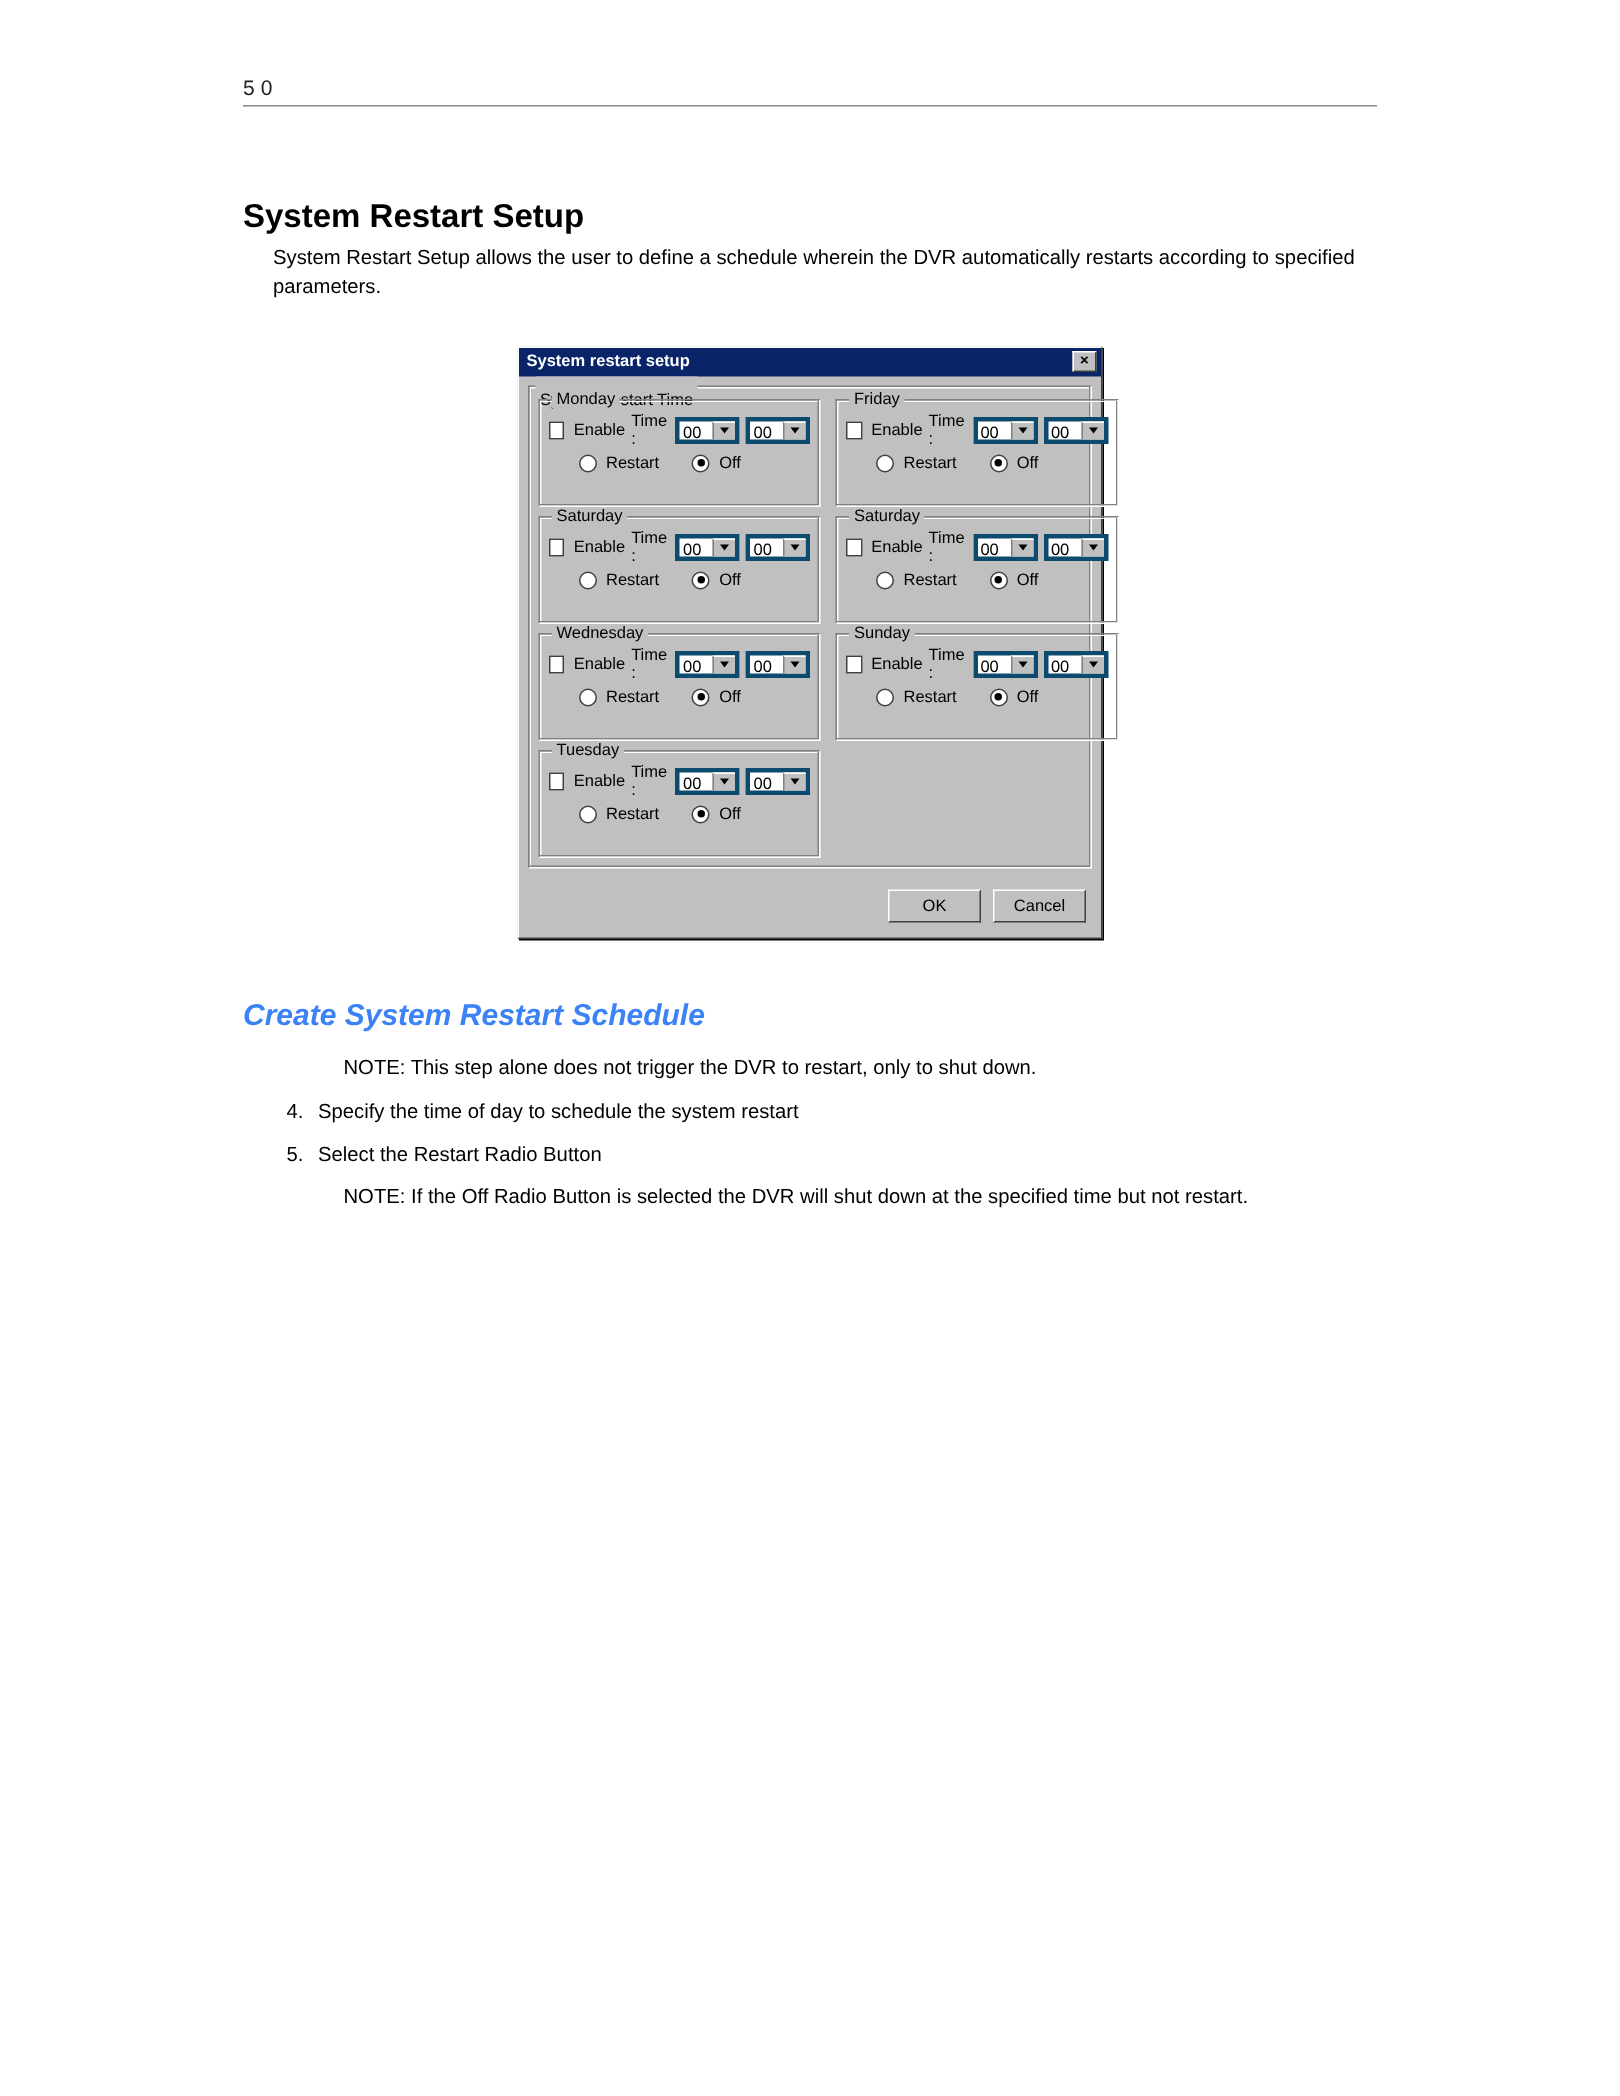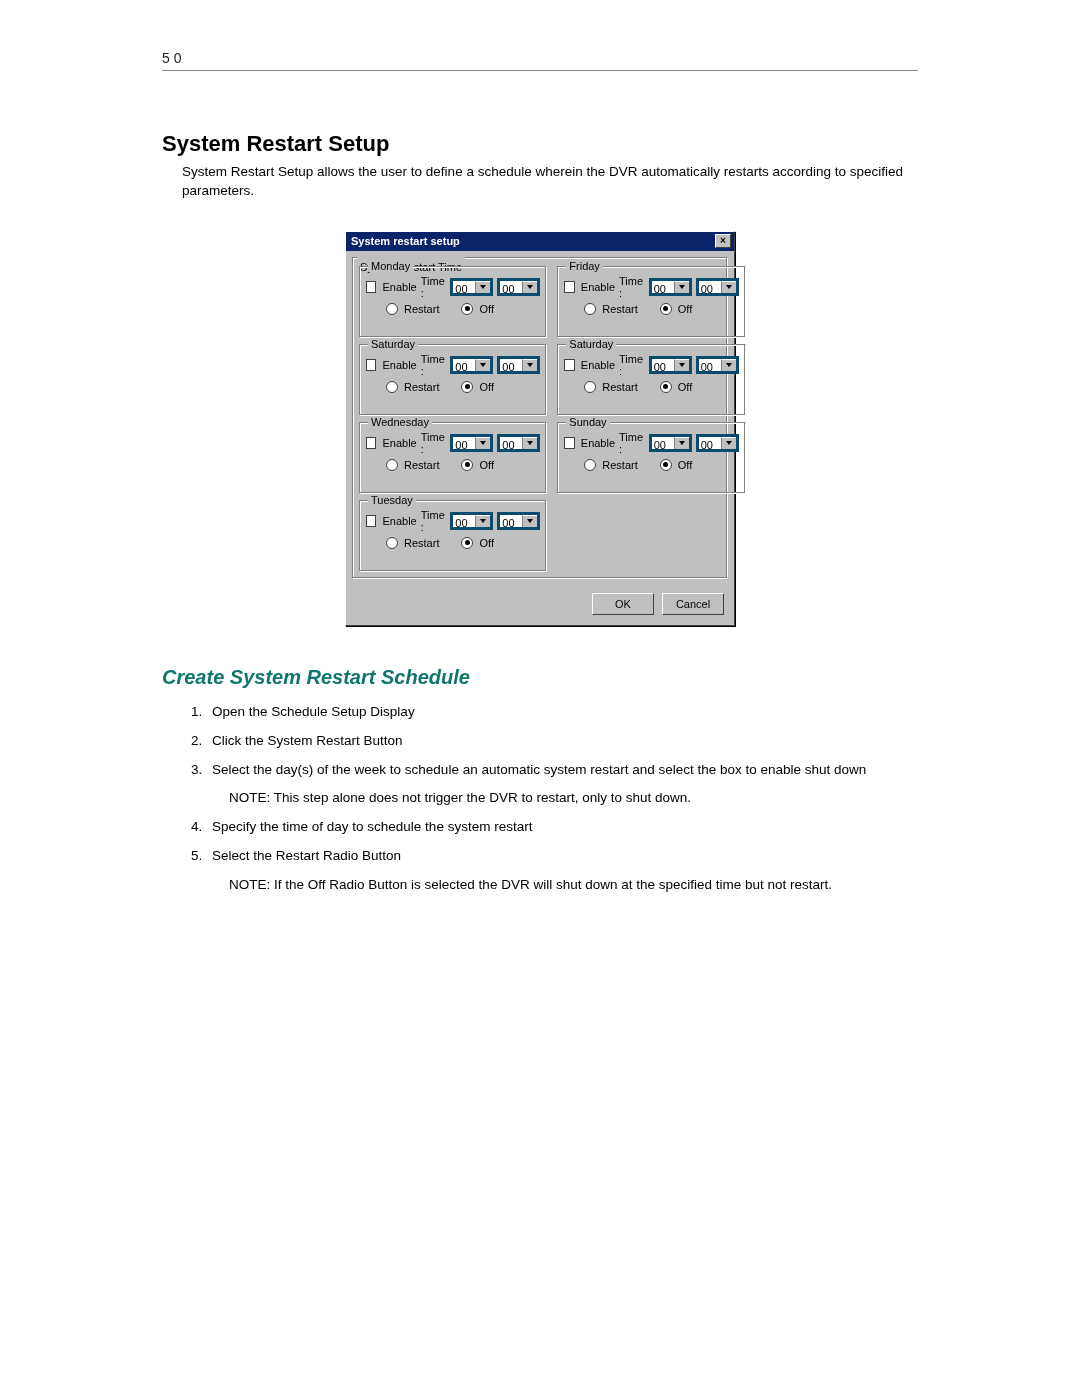--- a/index.html
+++ b/index.html
@@ -208,21 +208,21 @@
     font-size: 11px;
     text-align: center;
     line-height: 20px;
     padding: 0 10px;
     box-sizing: border-box;
   }
   h2.subsection {
     font-size: 20px;
     font-style: italic;
     font-weight: bold;
-    color: #0f766e;
+    color: #3b82f6;
     margin: 0 0 14px 0;
   }
   ol.steps {
     margin: 0 0 0 44px;
     padding: 0;
     font-size: 13.5px;
   }
   ol.steps li {
     margin-bottom: 10px;
     padding-left: 6px;
@@ -429,25 +429,20 @@
 
       <div class="btn-row">
         <span class="btn95">OK</span>
         <span class="btn95">Cancel</span>
       </div>
     </div>
   </div>
 
   <h2 class="subsection">Create System Restart Schedule</h2>
 
-  <ol class="steps">
-    <li>Open the Schedule Setup Display</li>
-    <li>Click the System Restart Button</li>
-    <li>Select the day(s) of the week to schedule an automatic system restart and select the box to enable shut down</li>
-  </ol>
   <p class="note">NOTE: This step alone does not trigger the DVR to restart, only to shut down.</p>
   <ol class="steps" start="4">
     <li>Specify the time of day to schedule the system restart</li>
     <li>Select the Restart Radio Button</li>
   </ol>
   <p class="note">NOTE: If the Off Radio Button is selected the DVR will shut down at the specified time but not restart.</p>
 
 </div>
 
 </body></html>

